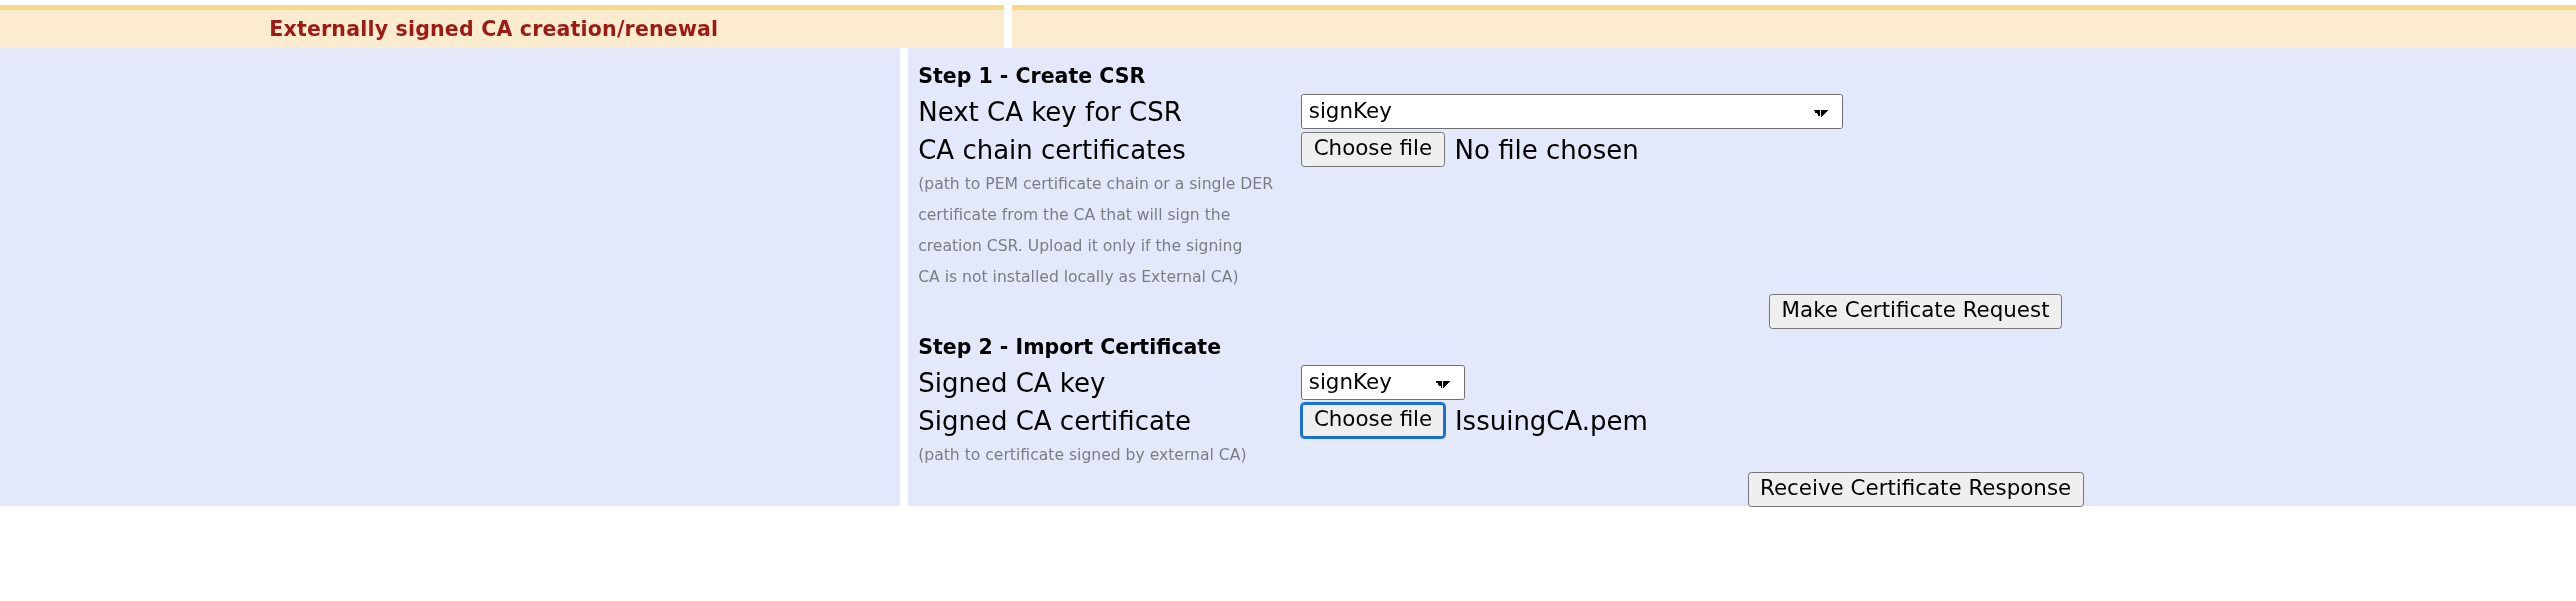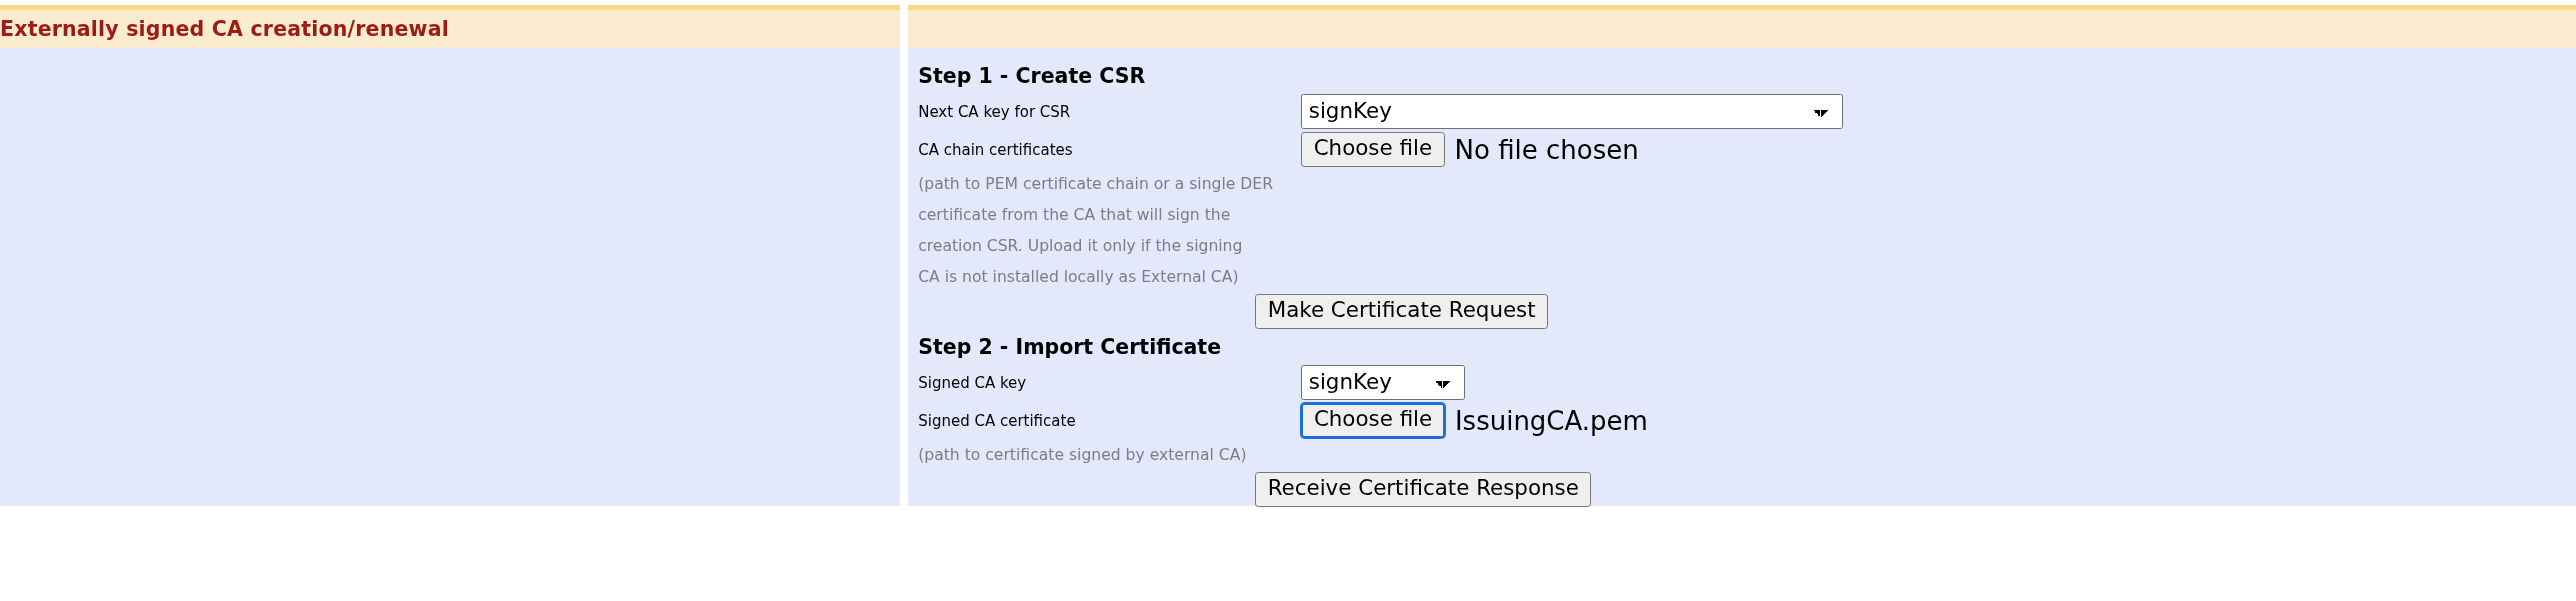--- a/index.html
+++ b/index.html
@@ -35,22 +35,22 @@
   }
   .header-cell {
     background: #fbecd0;
     border-top: 5px solid #f7d98c;
     box-sizing: border-box;
     height: 43px;
     display: flex;
     align-items: center;
   }
   .header-cell.left {
-    width: 900px;
-    justify-content: flex-start;
+    width: 1004px;
+    justify-content: center;
     padding-right: 16.4px;
   }
   .header-gap {
     width: 8.2px;
     background: #ffffff;
     flex: 0 0 8.2px;
   }
   .header-cell.right {
     flex: 1 1 auto;
   }
@@ -102,21 +102,21 @@
     line-height: 33px;
     white-space: nowrap;
   }
   .sec-title-spacer {
     grid-column: 2 / 3;
     line-height: 33px;
   }
 
   .lbl {
     grid-column: 1 / 2;
-    font-size: 15px;
+    font-size: 26px;
     color: #000000;
     line-height: 38px;
     white-space: nowrap;
   }
   .ctl {
     grid-column: 2 / 3;
     line-height: 38px;
     display: flex;
     align-items: center;
     padding-left: 46px;
@@ -186,20 +186,21 @@
     color: #000000;
     margin-left: 10px;
     white-space: nowrap;
   }
 
   .mid-btn-wrap {
     grid-column: 2 / 3;
     display: flex;
     align-items: center;
     height: 38px;
+    justify-content: center;
   }
 
   
   .footer-spacer {
     height: 23px;
     background: #ffffff;
     width: 2576px;
   }
   .footer-row {
     height: 38px;

